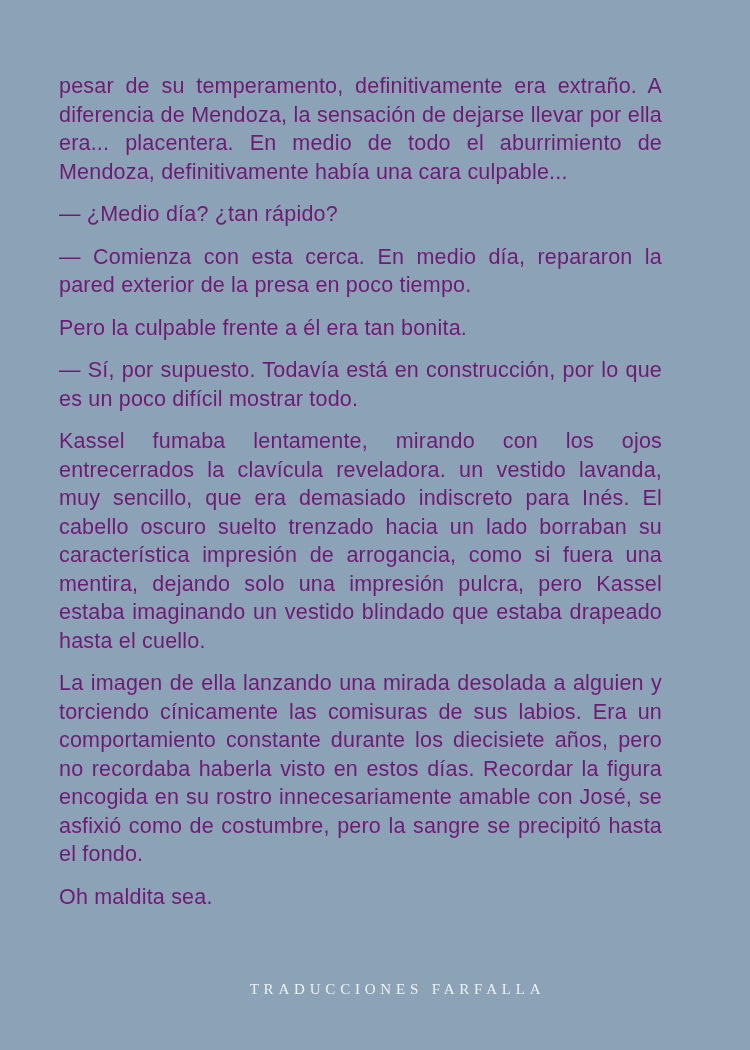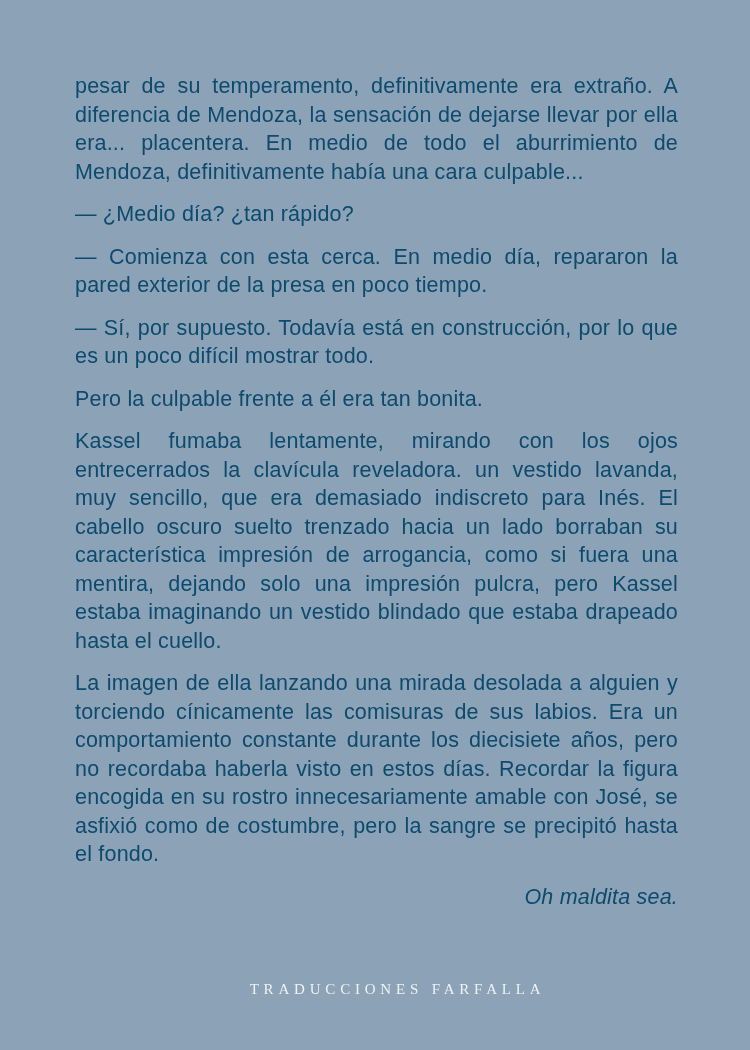--- a/index.html
+++ b/index.html
@@ -14,36 +14,35 @@
     overflow: hidden;
     font-family: "Liberation Sans", "DejaVu Sans", sans-serif;
   }
   .page {
     position: absolute;
     inset: 0;
     background: #8ca2b6;
   }
   .text-block {
     position: absolute;
-    left: 75px;
+    left: 59px;
     top: 72px;
     width: 603px;
-    color: #0c4a6e;
+    color: #701a75;
   }
   .text-block p {
     margin: 0 0 14px 0;
     font-size: 21.5px;
     line-height: 28.5px;
     text-align: justify;
     text-justify: inter-word;
     letter-spacing: 0.2px;
   }
   .text-block p.italic {
-    font-style: italic;
-    text-align: right;
+    text-align: left;
   }
   .footer {
     position: absolute;
     left: 0;
     right: 0;
     bottom: 52px;
     text-align: center;
     color: #eef3f5;
     font-family: "Liberation Serif", "DejaVu Serif", serif;
     font-size: 15px;
@@ -54,22 +53,22 @@
 </style>
 </head>
 <body>
 
 <div class="page">
 
   <div class="text-block">
     <p>pesar de su temperamento, definitivamente era extraño. A diferencia de Mendoza, la sensación de dejarse llevar por ella era... placentera. En medio de todo el aburrimiento de Mendoza, definitivamente había una cara culpable...</p>
     <p>— ¿Medio día? ¿tan rápido?</p>
     <p>— Comienza con esta cerca. En medio día, repararon la pared exterior de la presa en poco tiempo.</p>
+    <p>Pero la culpable frente a él era tan bonita.</p>
     <p>— Sí, por supuesto. Todavía está en construcción, por lo que es un poco difícil mostrar todo.</p>
-    <p>Pero la culpable frente a él era tan bonita.</p>
     <p>Kassel fumaba lentamente, mirando con los ojos entrecerrados la clavícula reveladora. un vestido lavanda, muy sencillo, que era demasiado indiscreto para Inés. El cabello oscuro suelto trenzado hacia un lado borraban su característica impresión de arrogancia, como si fuera una mentira, dejando solo una impresión pulcra, pero Kassel estaba imaginando un vestido blindado que estaba drapeado hasta el cuello.</p>
     <p>La imagen de ella lanzando una mirada desolada a alguien y torciendo cínicamente las comisuras de sus labios. Era un comportamiento constante durante los diecisiete años, pero no recordaba haberla visto en estos días. Recordar la figura encogida en su rostro innecesariamente amable con José, se asfixió como de costumbre, pero la sangre se precipitó hasta el fondo.</p>
     <p class="italic">Oh maldita sea.</p>
   </div>
 
   <div class="footer">TRADUCCIONES  FARFALLA</div>
 
 </div>
 
 </body></html>

